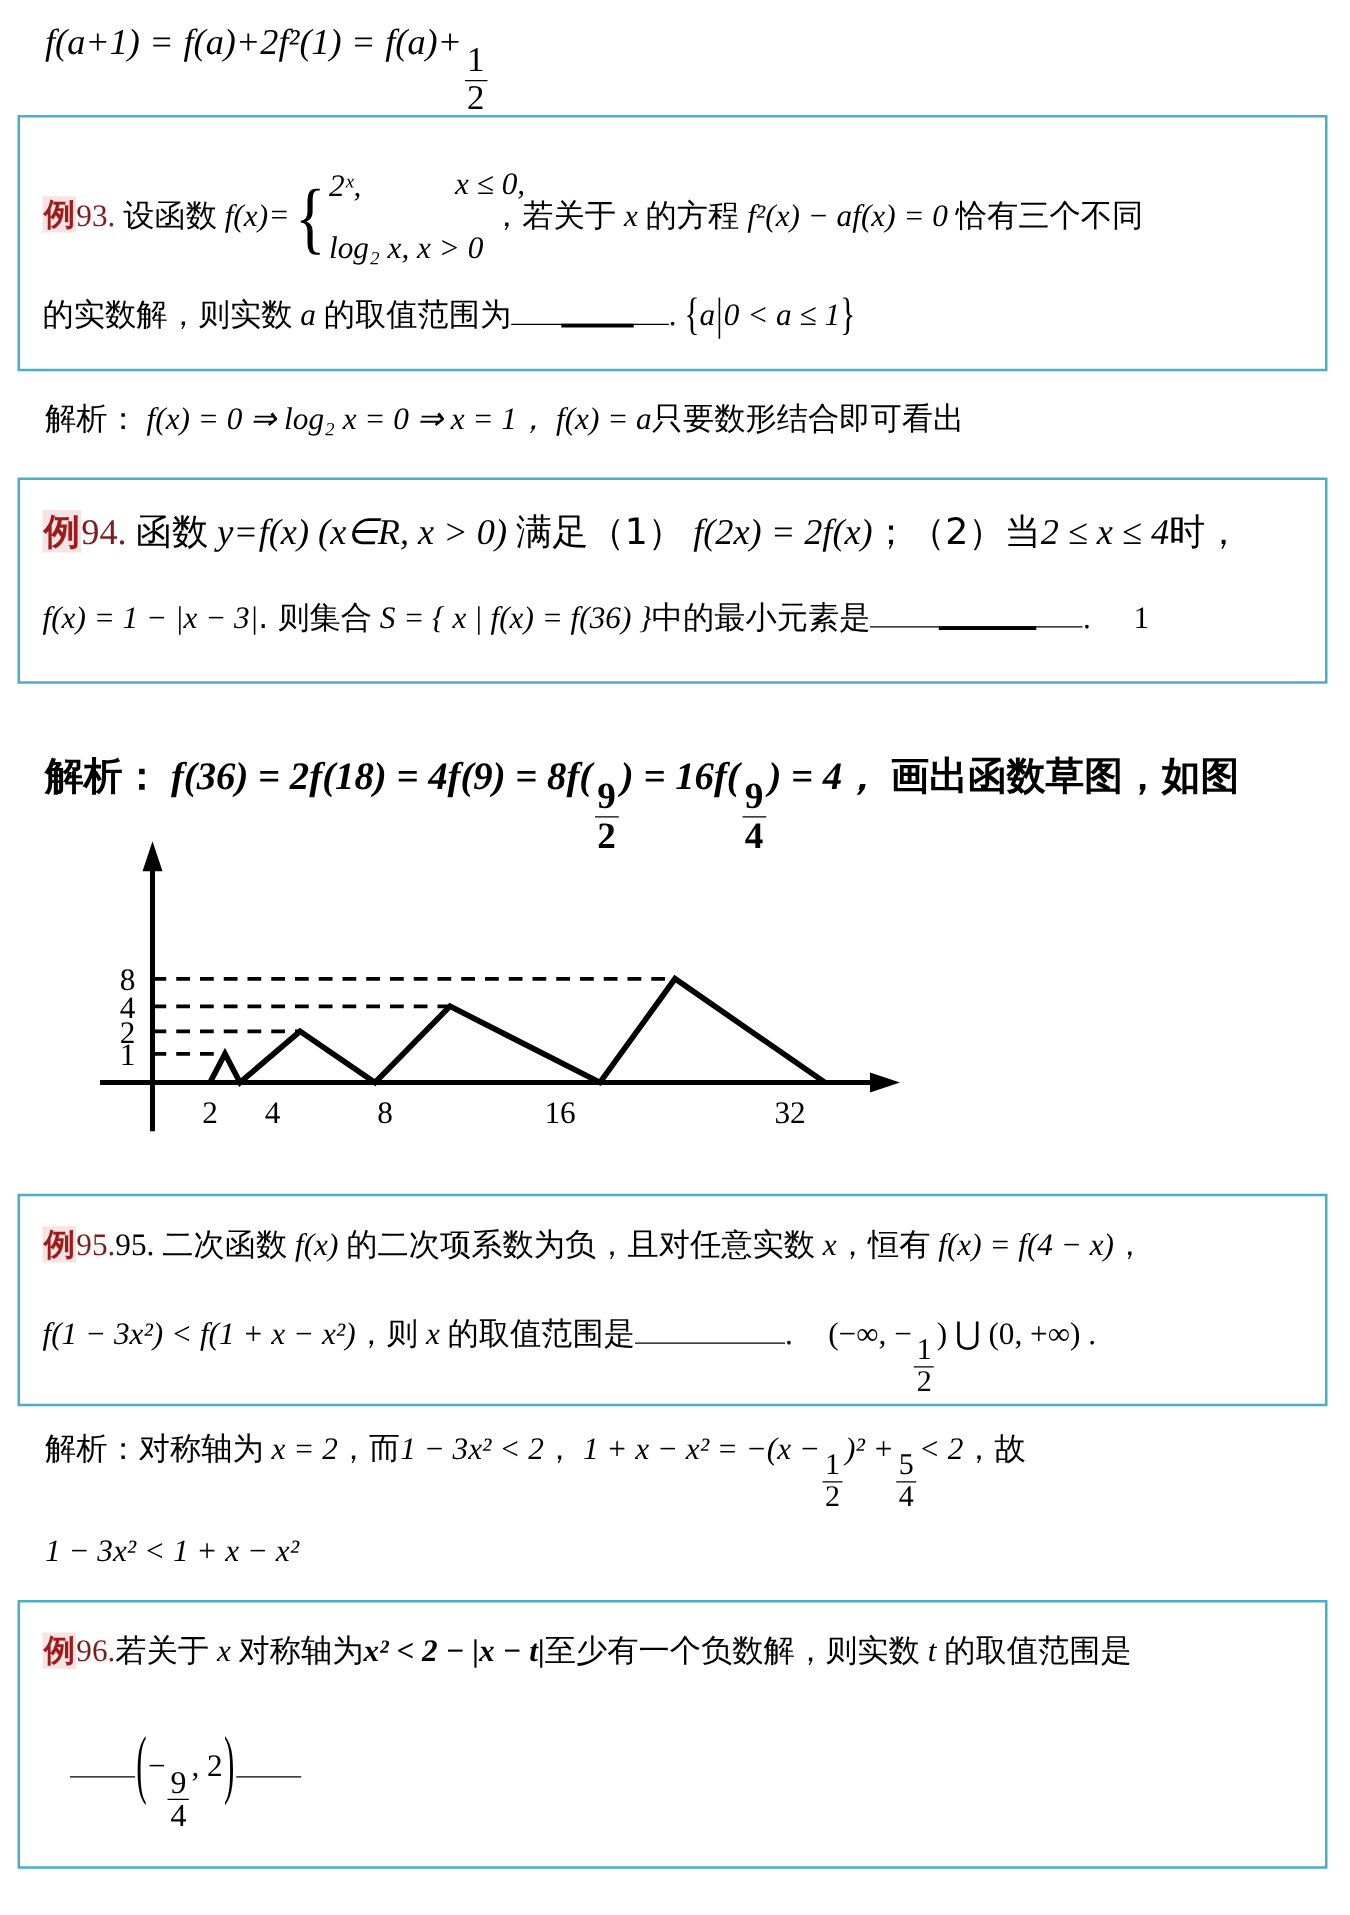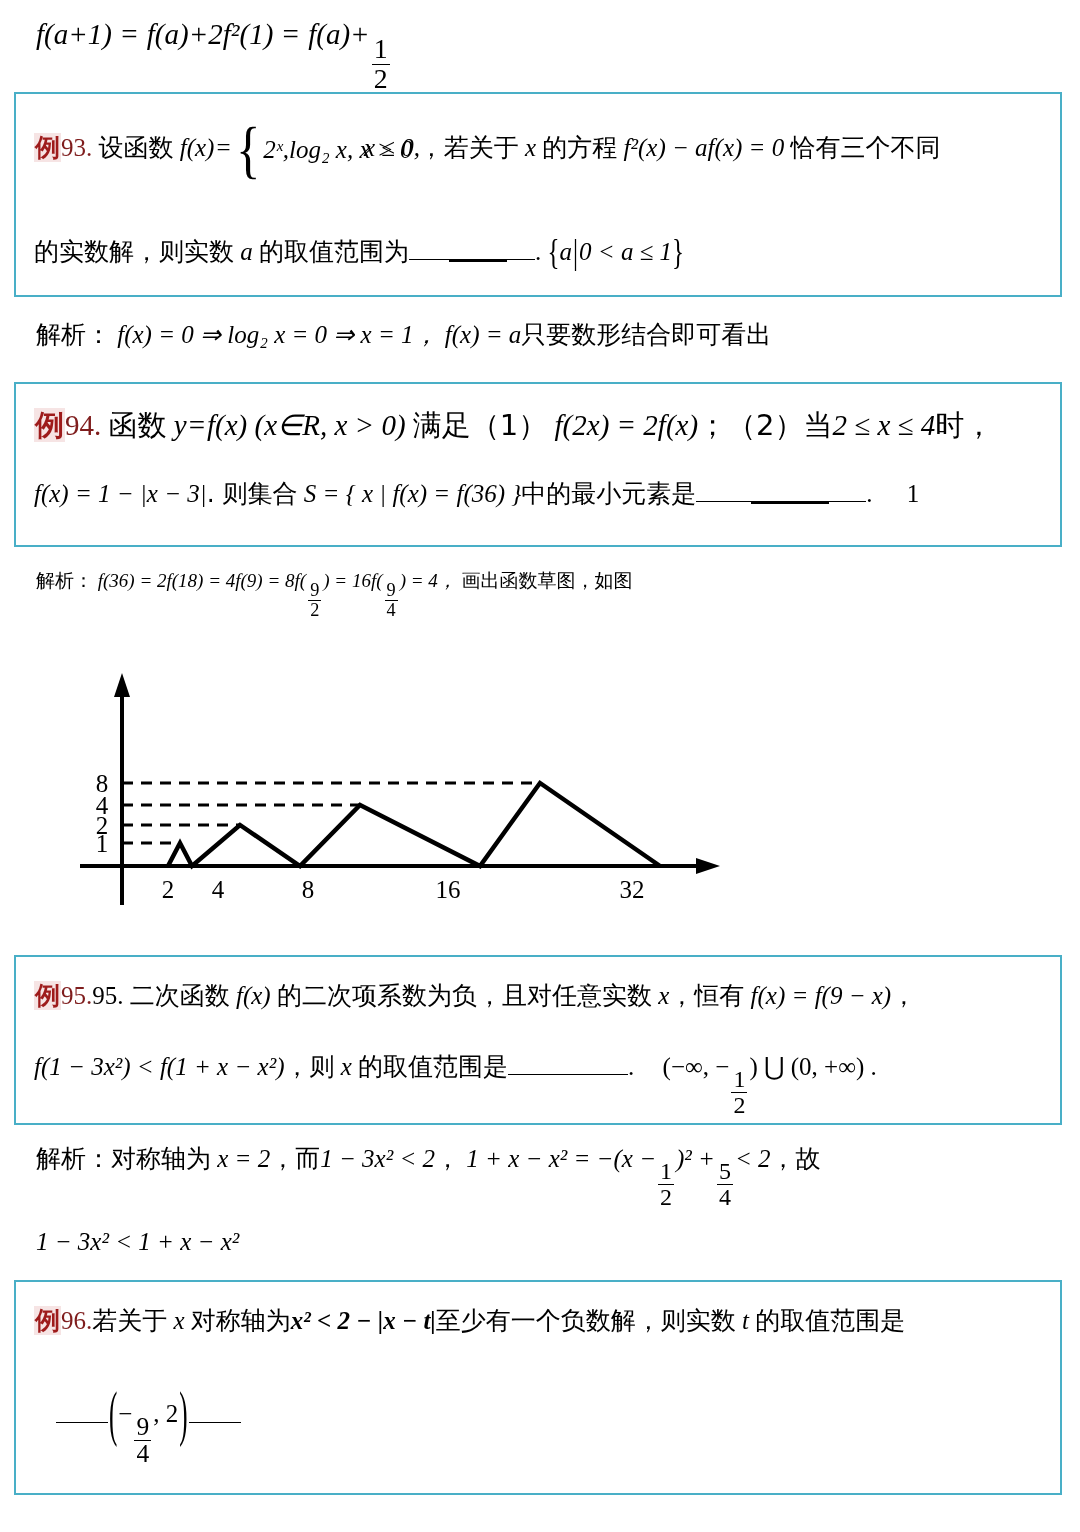--- a/index.html
+++ b/index.html
@@ -61,21 +61,21 @@
   .setbrace { display: inline-block; transform: scaleY(1.45); font-style: normal; }
 
   
   .piecewise {
     display: inline-flex;
     align-items: center;
     vertical-align: middle;
   }
   .piecewise .rows {
     display: inline-flex;
-    flex-direction: row;
+    flex-direction: column;
     line-height: 1.95;
   }
   .piecewise .rows > span { white-space: nowrap; }
 
   
   .exbox {
     position: absolute;
     border: 2.5px solid #49AFC7;
     background: #ffffff;
     box-sizing: border-box;
@@ -187,21 +187,21 @@
     <span class="mi">f(2x) = 2f(x)</span><span class="cn">；（2）当</span><span class="mi">2 ≤ x ≤ 4</span><span class="cn">时，</span>
   </div>
 
   <div class="line" style="left:18px; top:92px; font-size:25px;">
     <span class="mi">f(x) = 1 − |x − 3|</span><span class="cn">. 则集合</span>
     <span class="mi">S = { x | f(x) = f(36) }</span><span class="cn">中的最小元素是</span><span class="blank" style="width:170px;"></span><span class="mn">.</span>
     <span class="mn" style="margin-left:28px;">1</span>
   </div>
 </div>
 
-<div class="line" style="left:36px; top:568px; font-size:19px;">
+<div class="line" style="left:36px; top:600px; font-size:31px;font-weight:bold;">
   <span class="cn">解析：</span>
   <span class="mi">f(36) = 2f(18) = 4f(9) = 8f(</span><span class="frac">
       <span class="num mn">9</span>
       <span class="den mn">2</span>
     </span><span class="mi">) = 16f(</span><span class="frac">
       <span class="num mn">9</span>
       <span class="den mn">4</span>
     </span><span class="mi">) = 4，</span>
   <span class="cn">画出函数草图，如图</span>
 </div>
@@ -238,21 +238,21 @@
 </div>
 
 <div class="exbox" style="left:14px; top:955px; width:1048px; height:170px;">
 
   <div class="line" style="left:18px; top:22px; font-size:25px;">
     <span class="exlabel-ex">例</span><span class="exlabel-num">95.</span><span class="mn">95.</span>
     <span class="cn">二次函数</span>
     <span class="mi">f(x)</span>
     <span class="cn">的二次项系数为负，且对任意实数</span>
     <span class="mi">x</span><span class="cn">，恒有</span>
-    <span class="mi">f(x) = f(9 − x)</span><span class="cn">，</span>
+    <span class="mi">f(x) = f(4 − x)</span><span class="cn">，</span>
   </div>
 
   <div class="line" style="left:18px; top:92px; font-size:25px;">
     <span class="mi">f(1 − 3x²) &lt; f(1 + x − x²)</span><span class="cn">，则</span>
     <span class="mi">x</span>
     <span class="cn">的取值范围是</span><span class="blank-simple" style="width:120px;"></span><span class="mn">.</span>
     <span class="mn" style="margin-left:22px;">
       <span class="mn">(−∞, −</span><span class="frac">
           <span class="num mn">1</span>
           <span class="den mn">2</span>

